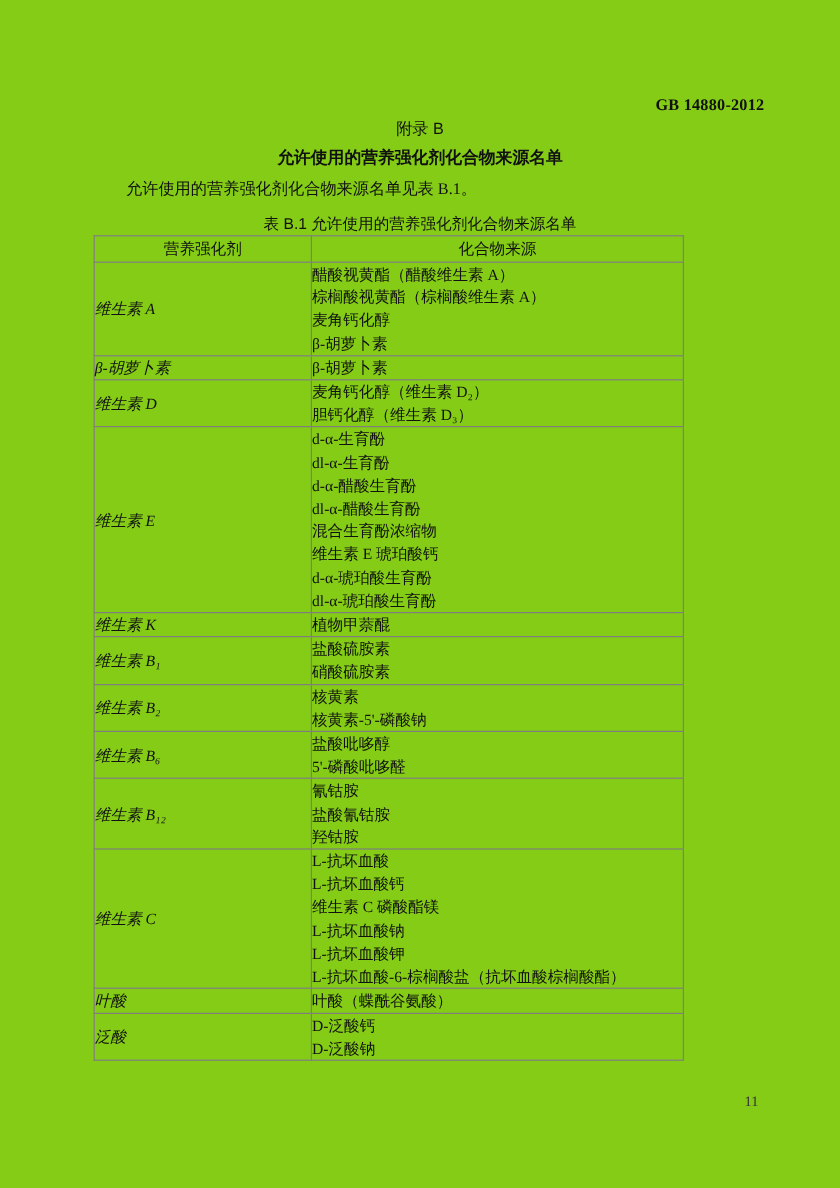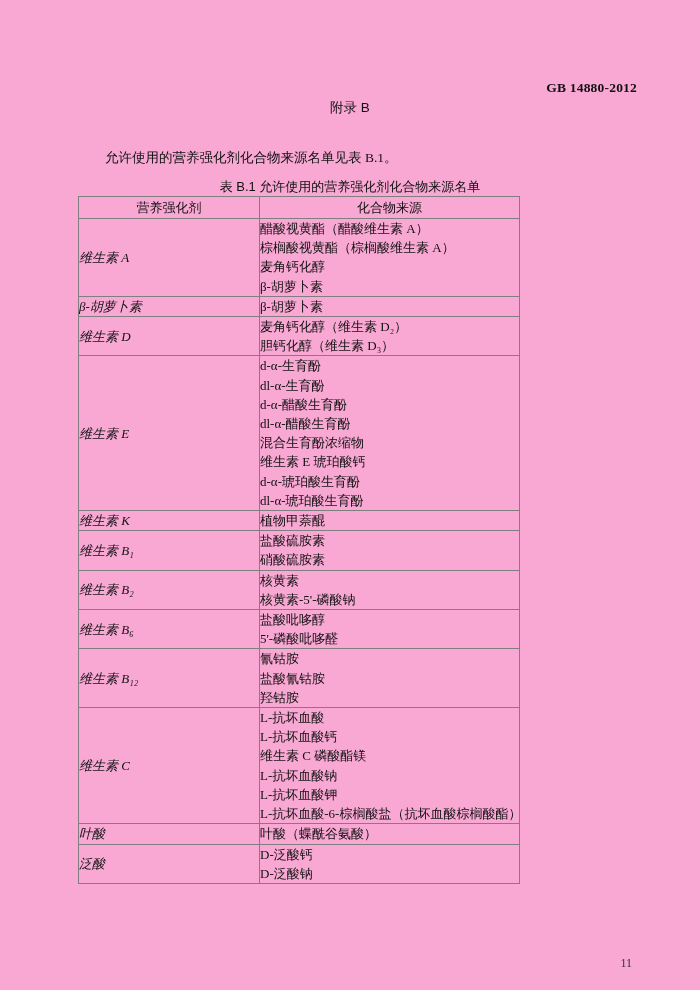--- a/index.html
+++ b/index.html
@@ -6,21 +6,21 @@
   html, body { margin: 0; padding: 0; }
   body {
     width: 700px; height: 990px;
     background: #ffffff;
     font-family: "Liberation Serif", "DejaVu Serif", serif;
     color: #111111;
   }
   .page {
     position: relative;
     width: 700px; height: 990px;
-    background: #f9a8d4;
+    background: #84cc16;
     overflow: hidden;
   }
   .doc-code {
     position: absolute;
     top: 80px; right: 63px;
     font-size: 13.5px;
     font-weight: bold;
     letter-spacing: 0.2px;
   }
   .appendix-label {
@@ -51,21 +51,21 @@
     position: absolute;
     top: 178px; left: 0; width: 100%;
     text-align: center;
     font-size: 13px;
     font-weight: normal;
     font-family: "Liberation Sans", "DejaVu Sans", sans-serif;
   }
   table.fortifier-table {
     position: absolute;
     top: 196px; left: 78px;
-    width: 442px;
+    width: 492px;
     border-collapse: collapse;
     table-layout: fixed;
     font-size: 13px;
   }
   table.fortifier-table th,
   table.fortifier-table td {
     border: 1px solid #7f7f7f;
     padding: 0;
   }
   table.fortifier-table th {
@@ -89,32 +89,32 @@
   }
   .source-line {
     line-height: 19.2px;
     white-space: nowrap;
   }
   .page-number {
     position: absolute;
     top: 911px; right: 68px;
     font-size: 12px;
     color: #333333;
-    margin-top: 45px;
   }
 </style>
 </head>
 <body>
 
 <div class="page">
 
   <div class="doc-code">GB 14880-2012</div>
 
   <div class="appendix-label">附录 B</div>
 
+  <div class="appendix-title">允许使用的营养强化剂化合物来源名单</div>
 
   <p class="intro">允许使用的营养强化剂化合物来源名单见表 B.1。</p>
 
   <div class="table-title">表 B.1 允许使用的营养强化剂化合物来源名单</div>
 
   <table class="fortifier-table">
     <thead>
       <tr>
         <th class="col-fortifier">营养强化剂</th>
         <th class="col-source">化合物来源</th>

